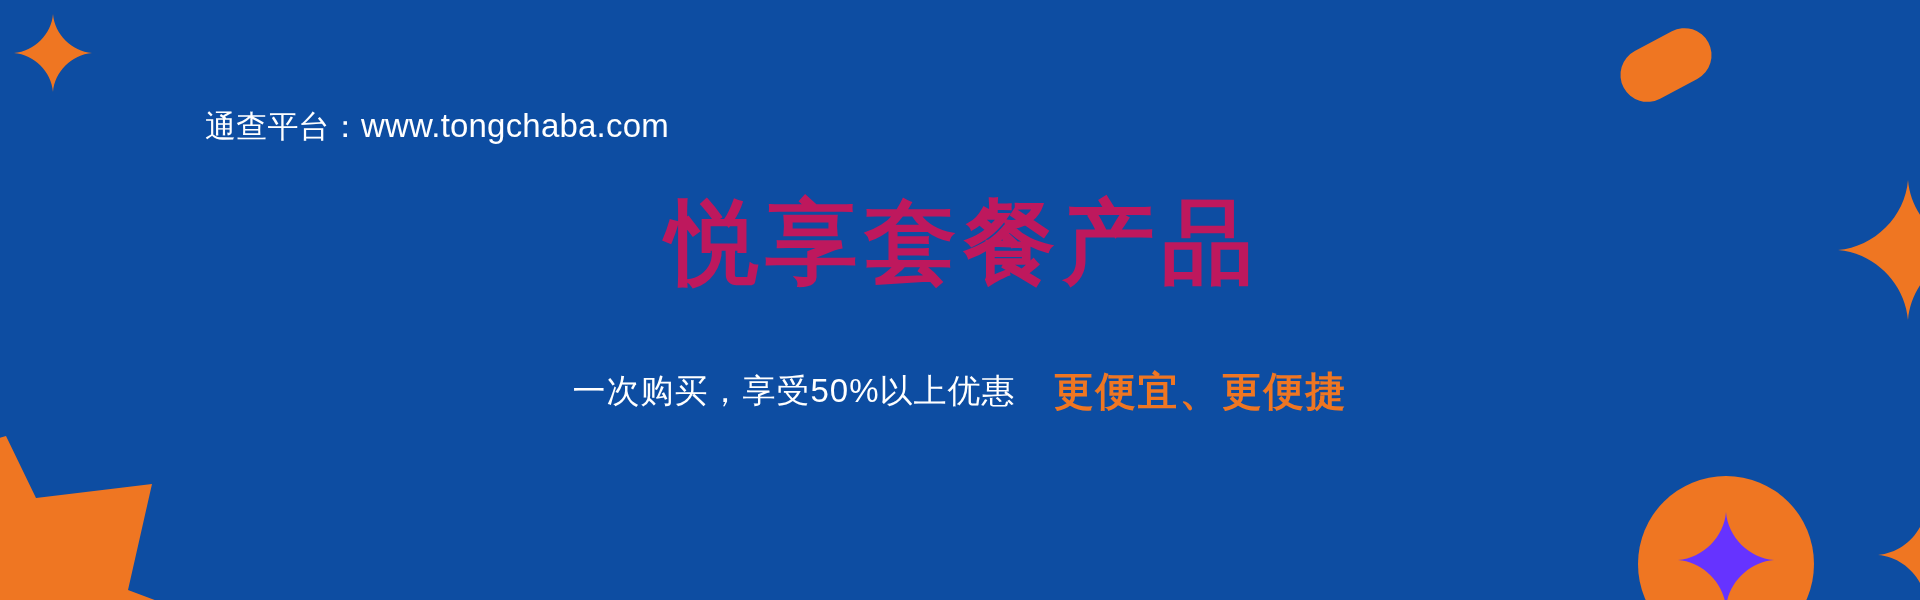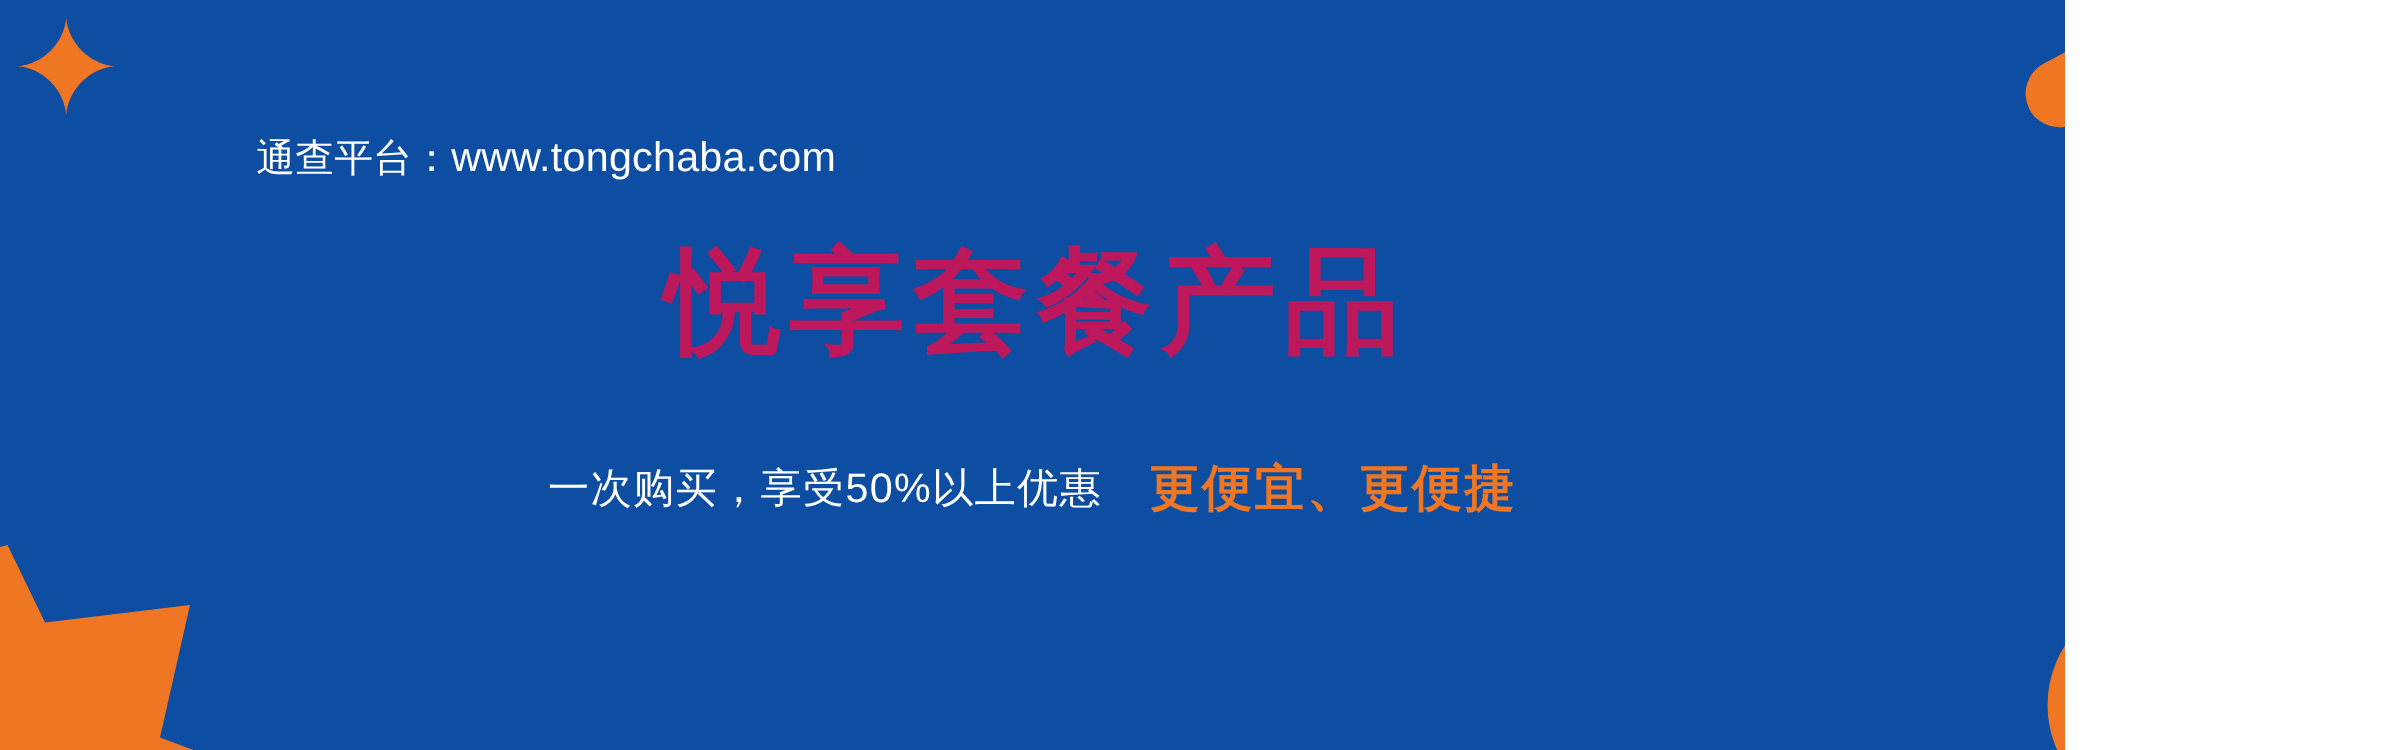--- a/index.html
+++ b/index.html
@@ -3,21 +3,21 @@
 <meta charset="utf-8">
 <title>Banner</title>
 <style>
   html, body {
     margin: 0;
     padding: 0;
     background: #ffffff;
   }
   #banner {
     position: relative;
-    width: 1652px;
+    width: 1920px;
     height: 600px;
     overflow: hidden;
     font-family: "Liberation Sans", "DejaVu Sans", sans-serif;
     -webkit-font-smoothing: antialiased;
   }
   .bg {
     position: absolute;
     inset: 0;
     background: #0d4da2;
   }

